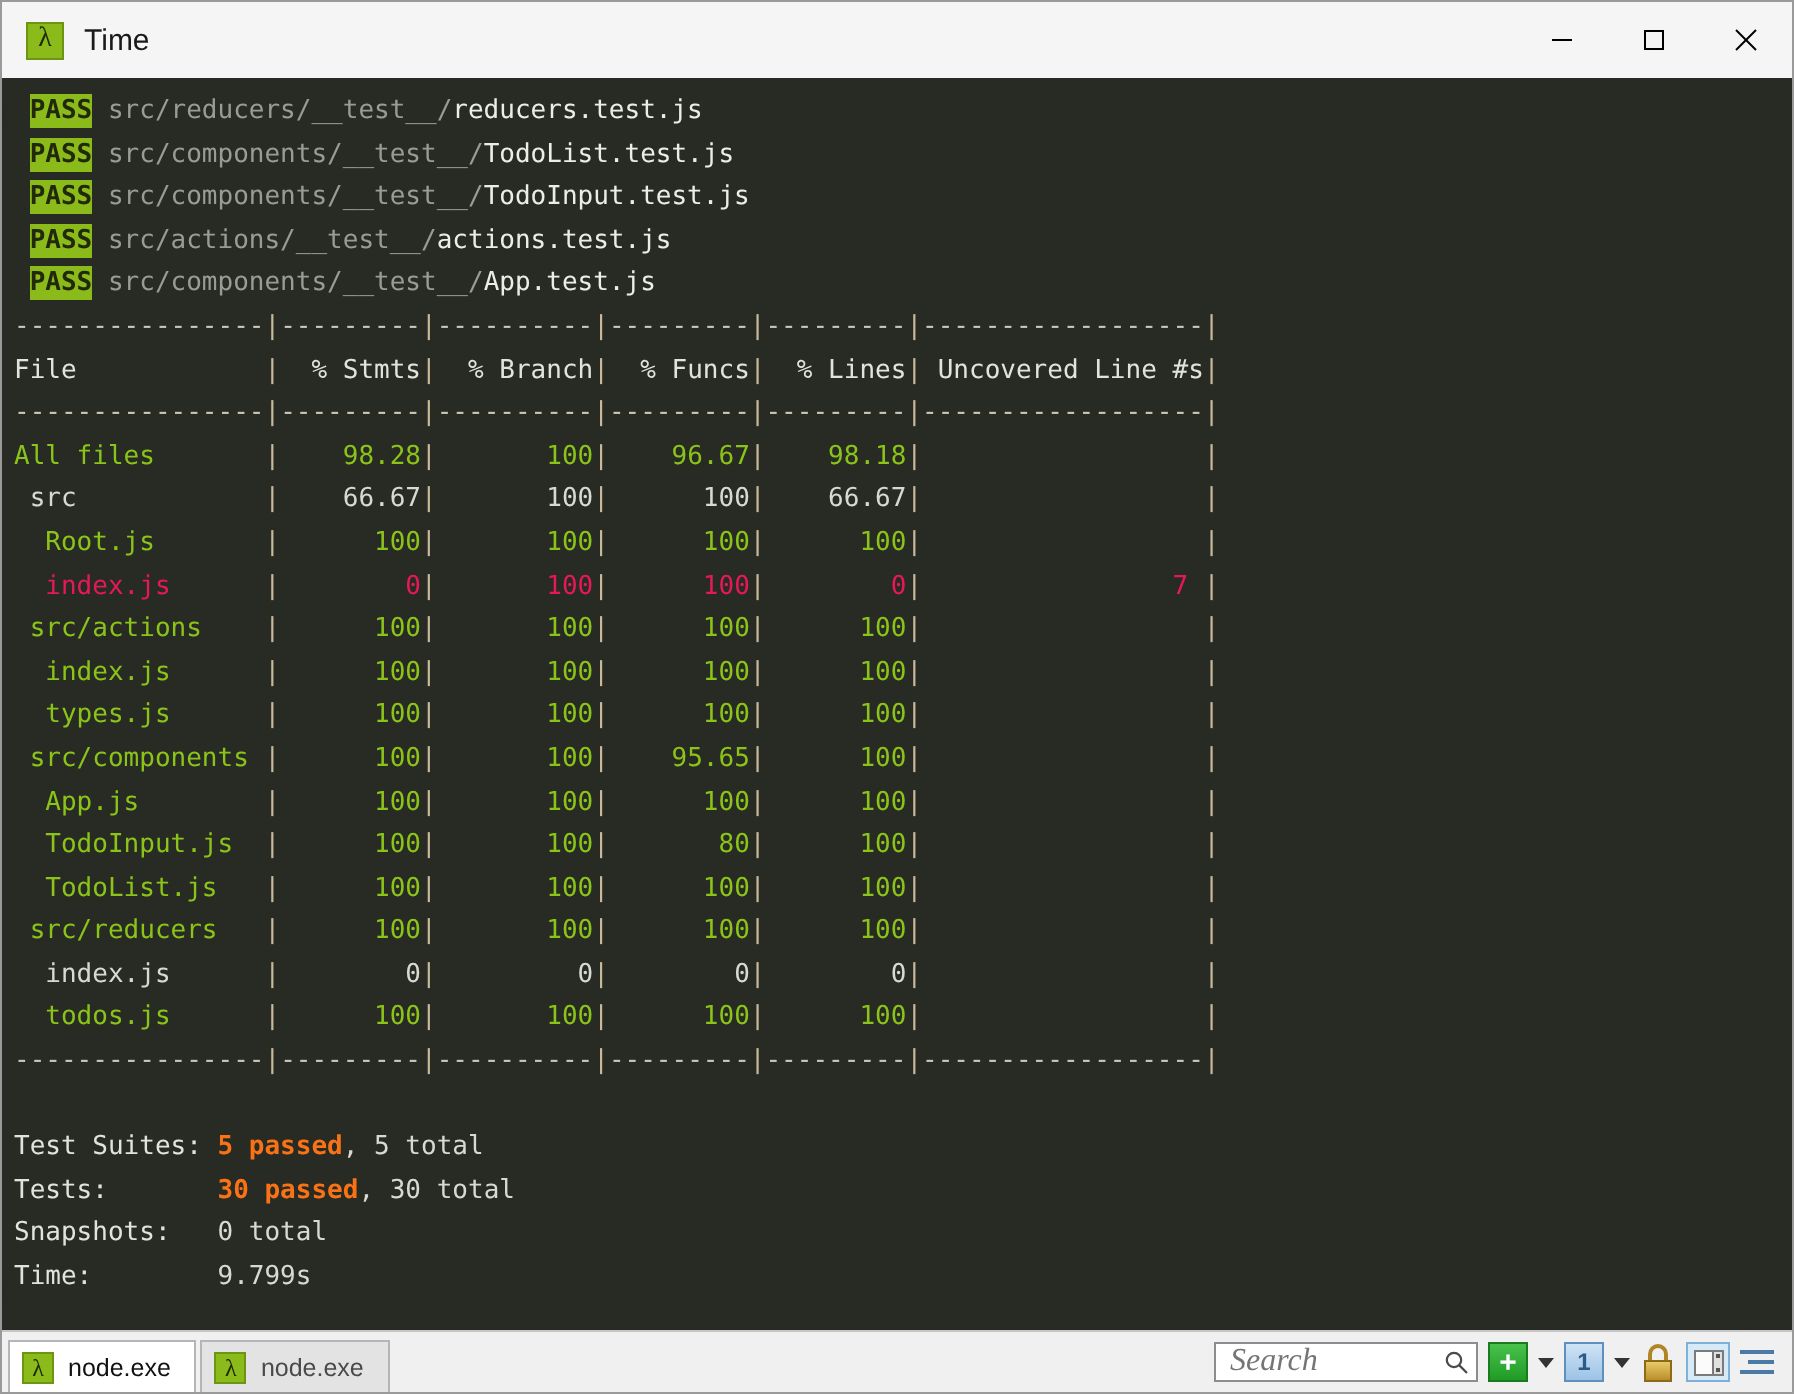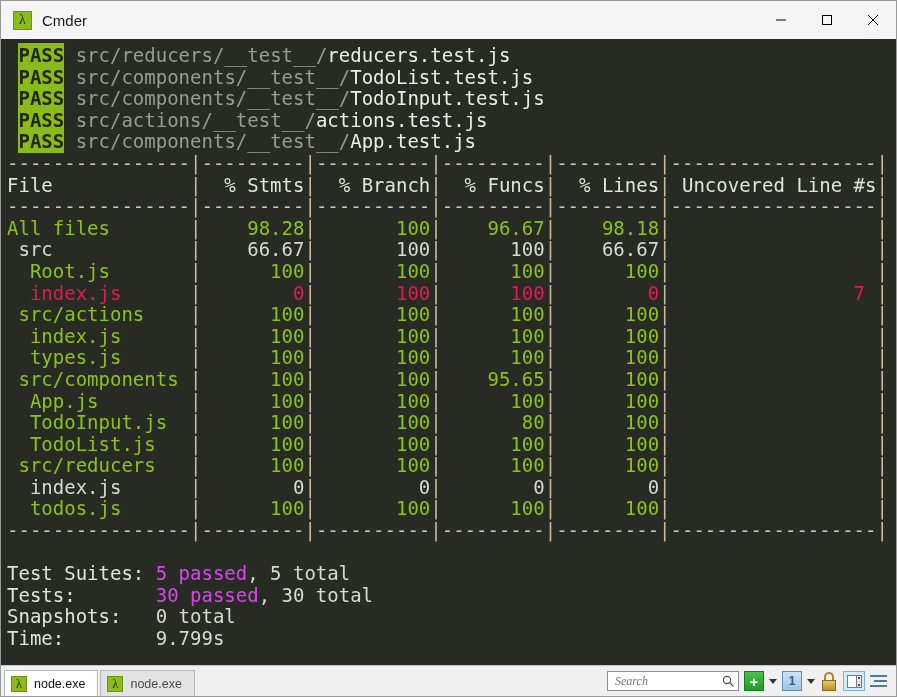--- a/index.html
+++ b/index.html
@@ -67,41 +67,41 @@
     align-items: center;
     justify-content: center;
     color: #000;
   }
 
   
   .terminal {
     flex: 1 1 auto;
     background: #282a24;
     font-family: "DejaVu Sans Mono", "Liberation Mono", monospace;
-    font-size: 19px;
+    font-size: 13px;
     line-height: 21.6px;
     padding: 6px 0 0 6px;
     overflow: hidden;
     white-space: pre;
     letter-spacing: 0px;
     border-radius: 26px;
   }
   .term-line { height: 21.6px; display: block; }
 
   .pass-badge {
     background: #8bbb1a;
     color: #22290a;
     font-weight: bold;
     padding: 1px 0px;
   }
   .c-dim      { color: #9a9c92; }
   .c-white    { color: #d8dad0; text-align: center; }
   .c-bright   { color: #eceee4; }
   .c-green    { color: #8bc419; }
-  .c-green-b  { color: #d946ef; font-weight: normal; margin-top: 26px; }
+  .c-green-b  { color: #f97316; font-weight: bold; margin-top: 26px; }
   .c-red      { color: #e5195a; }
   .c-sep      { color: #c8b99a; }
   .c-sepdash  { color: #cfc6b4; }
   .c-label    { color: #e2e4da; margin-top: 20px; }
 
   
   .statusbar {
     height: 30px;
     background: #f0f0f0;
     border-top: 1px solid #c6c6c6;
@@ -140,21 +140,21 @@
     border: 1px solid #8d8d8d;
     display: flex; align-items: center;
     padding: 0 3px 0 5px;
     box-sizing: border-box;
   }
   .search-input {
     border: none; outline: none;
     width: 105px;
     font-family: "Liberation Serif", serif;
     font-style: italic;
-    font-size: 12px;
+    font-size: 16px;
     color: #4d7c0f;
     background: transparent;
   }
   .sb-icon {
     display: flex; align-items: center; justify-content: center;
   }
   .caret {
     width: 0; height: 0;
     border-left: 4px solid transparent;
     border-right: 4px solid transparent;
@@ -229,21 +229,21 @@
   .menu-line.short { width: 13px; align-self: center; }
 </style>
 </head>
 <body>
 
 <div class="window">
 
   <div class="titlebar">
     <div class="title-left">
       <div class="lambda-icon">λ</div>
-      <div class="title-text">Cmder</div>
+      <div class="title-text">Time</div>
     </div>
     <div class="win-controls">
       <div class="win-btn">
         <svg width="12" height="12" viewBox="0 0 12 12">
             <line x1="1" y1="6" x2="11" y2="6" stroke="#000" stroke-width="1"></line>
           </svg>
       </div>
       <div class="win-btn">
         <svg width="12" height="12" viewBox="0 0 12 12">
             <rect x="1.5" y="1.5" width="9" height="9" fill="none" stroke="#000" stroke-width="1"></rect>

